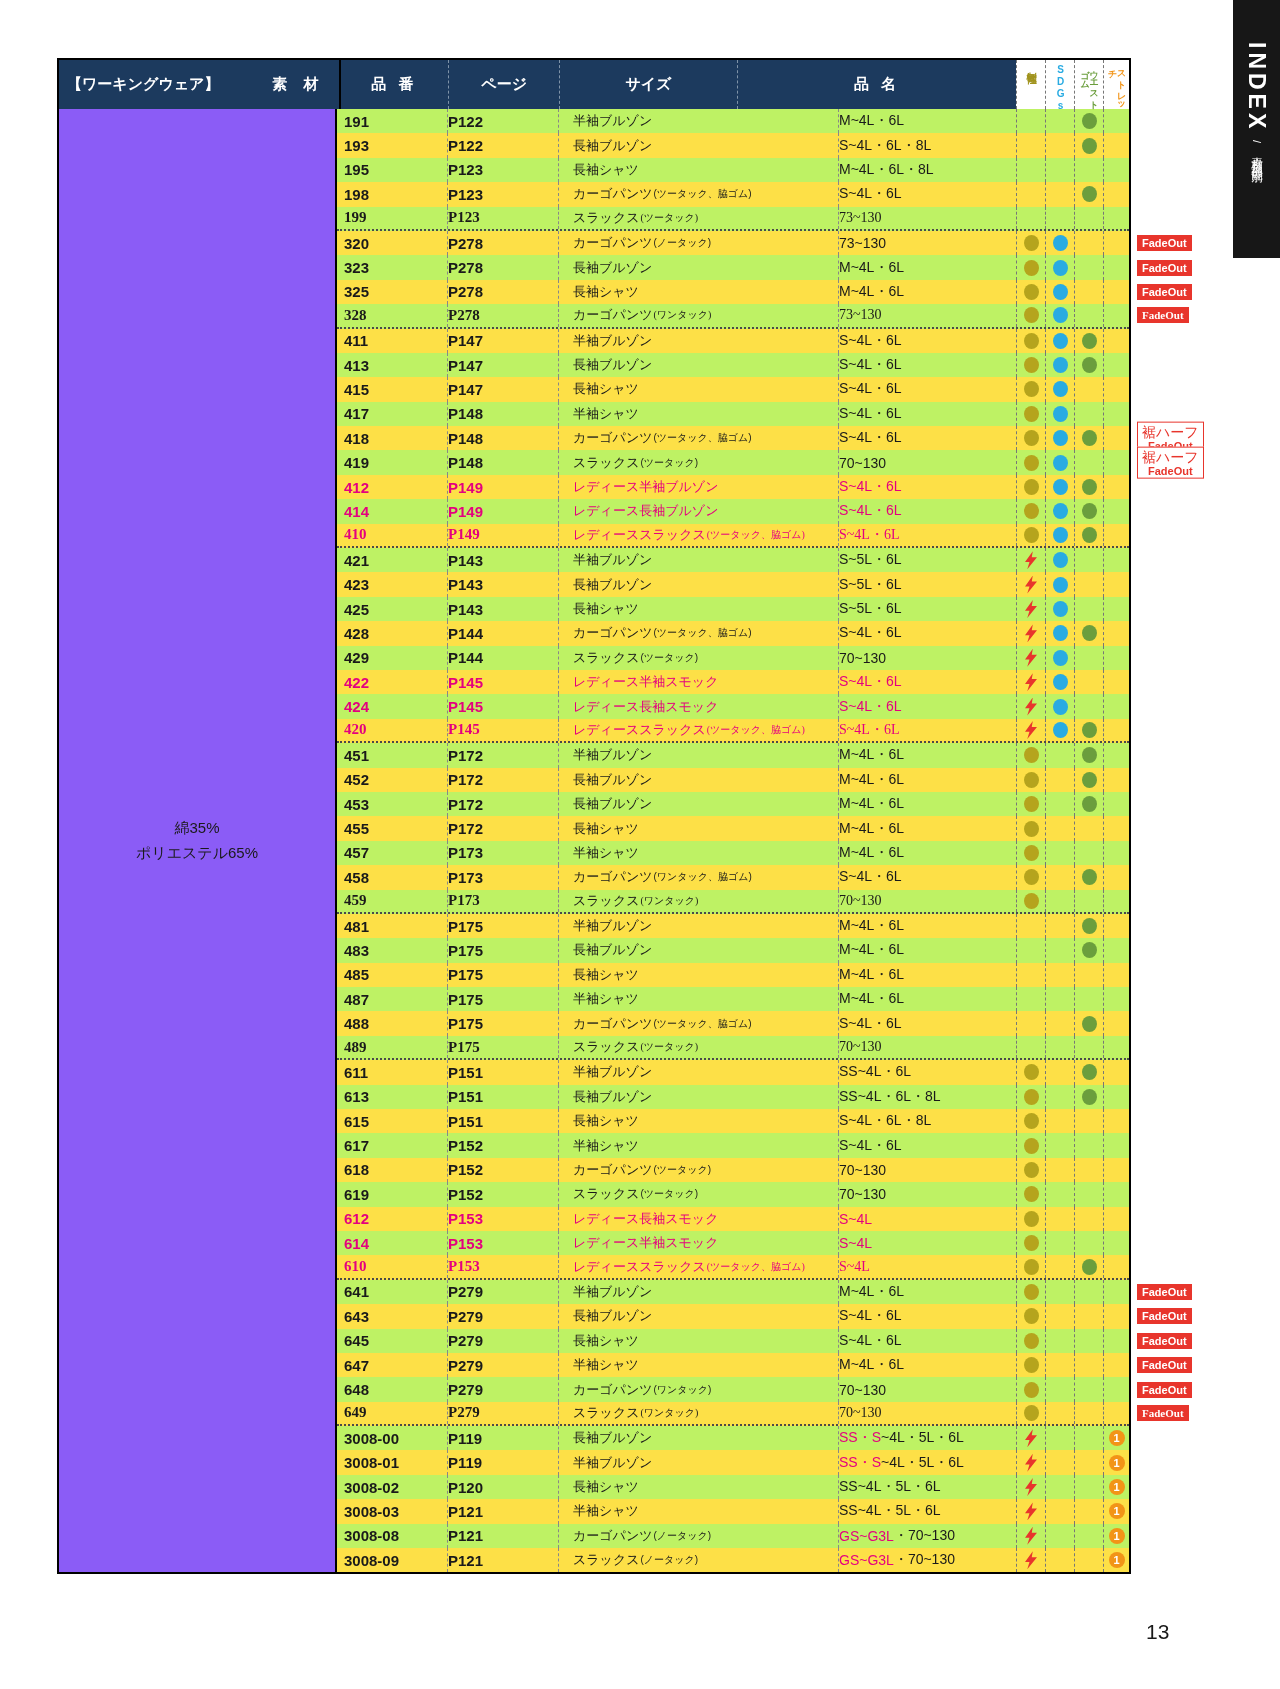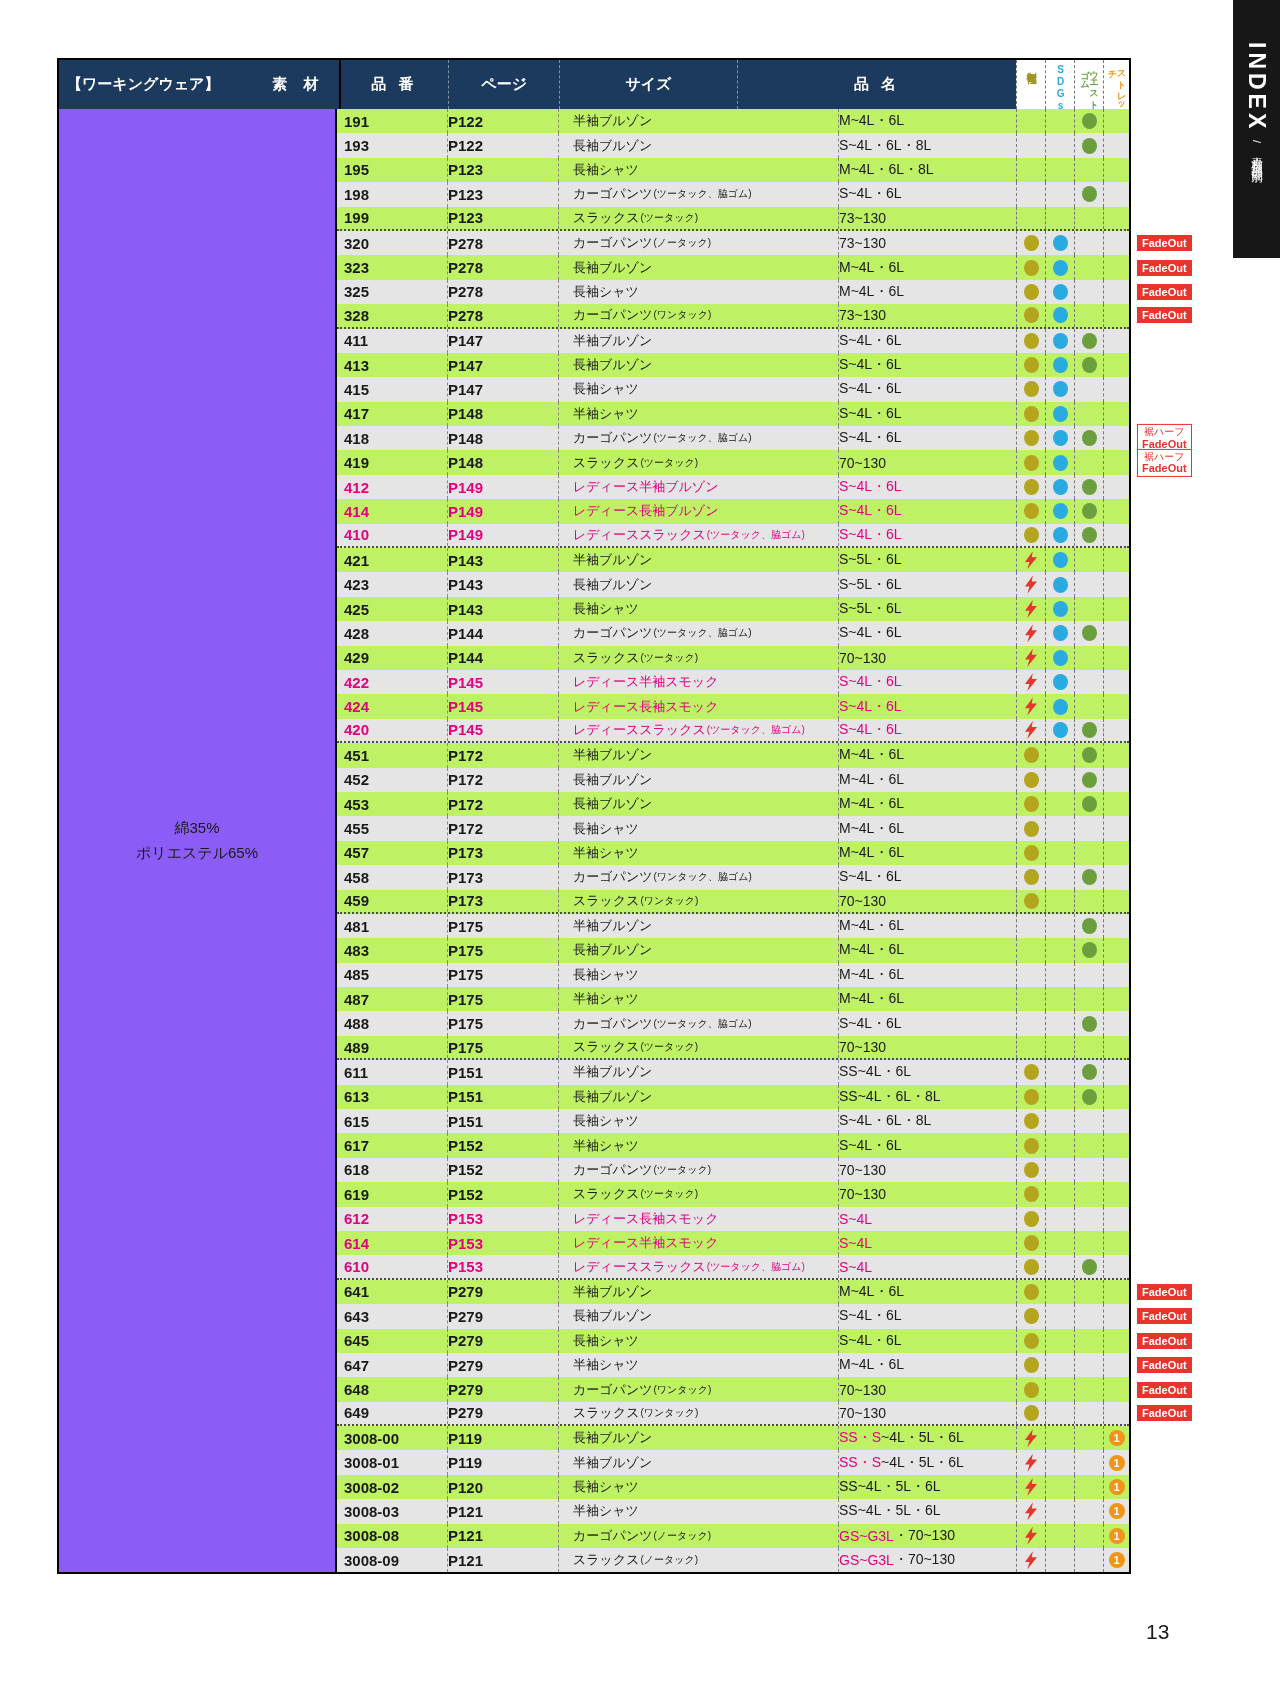--- a/index.html
+++ b/index.html
@@ -35,23 +35,23 @@
   .vh { writing-mode:vertical-rl; text-orientation:upright; font-weight:bold; line-height:1; padding-top:4px; }
   .vh-anti  { color:#a0931d; font-size:10px; letter-spacing:1px; }
   .vh-sdgs  { color:#29abe2; font-size:10px; letter-spacing:1px; }
   .vh-waist { color:#6b9e3d; font-size:9px; }
   .vh-str   { color:#f29417; font-size:9px; letter-spacing:0.5px; }
   
   .tbody { display:flex; }
   .mat-cell { width:280px; background:#8b5cf6; display:flex; flex-direction:column;
               justify-content:center; align-items:center; font-size:15px; line-height:1.65; color:#1a1a1a; }
   .rows-wrap { width:794px; border-left:2px solid #000; }
-  .row { display:flex; height:24.4px; position:relative; background:#e5e5e5; }
+  .row { display:flex; height:24.4px; position:relative; background:#fde047; }
   .row.odd { background:#bef264; }
-  .row.sep { border-bottom:2px dotted #4a4a4a; }
+  .row.sep { border-bottom:2px dotted #4a4a4a;font-family:Liberation Serif, serif; }
   .cell { display:flex; align-items:center; height:100%; }
   .c-no   { width:110px; padding-left:7px;  font-weight:bold; font-size:15px; }
   .c-pg   { width:111px; font-weight:bold; font-size:15px; border-left:1px dashed #888; }
   .c-name { width:280px; padding-left:14px; font-size:13px; white-space:nowrap; border-left:1px dashed #888; }
   .c-name .sfx { font-size:10px; padding-left:1px; }
   .c-size { width:178px; padding-left:0; font-size:14px; white-space:nowrap; border-left:1px dashed #888; }
   .c-dot  { justify-content:center; border-left:1px dashed #777; }
   .c-d1 { width:29px; } .c-d2 { width:29px; } .c-d3 { width:29px; } .c-d4 { width:26px; }
   .row.pink .c-no, .row.pink .c-pg, .row.pink .c-name, .row.pink .c-size,
   .row.pink .c-name .sfx { color:#e4007f; }
@@ -64,21 +64,21 @@
           clip-path:polygon(62% 0, 10% 60%, 40% 60%, 25% 100%, 90% 33%, 55% 33%); }
   .str1 { width:16px; height:16px; border-radius:50%; background:#f29417; color:#fff;
           display:flex; align-items:center; justify-content:center; font-size:11px; font-weight:bold; }
   
   .badge-fo { position:absolute; left:800px; top:50%; transform:translateY(-50%);
               background:#e8352c; color:#fff; font-size:11px; font-weight:bold;
               line-height:16px; height:16px; padding:0 5px; white-space:nowrap; z-index:2; }
   .badge-hem { position:absolute; left:800px; top:50%; transform:translateY(-50%);
                background:#fff; border:1.5px solid #e8352c; color:#e8352c; text-align:center;
                padding:1px 4px; white-space:nowrap; z-index:2; }
-  .badge-hem .l1 { display:block; font-size:10px; line-height:1.15; }
+  .badge-hem .l1 { display:block; font-size:14px; line-height:1.15; }
   .badge-hem .l2 { display:block; font-size:11px; font-weight:bold; line-height:1.15; }
   
   .page-num { position:absolute; left:1146px; top:1620px; font-size:21px; color:#1a1a1a; }
 </style>
 </head>
 <body>
 
 <div class="page">
 
   <div class="side-tab">

